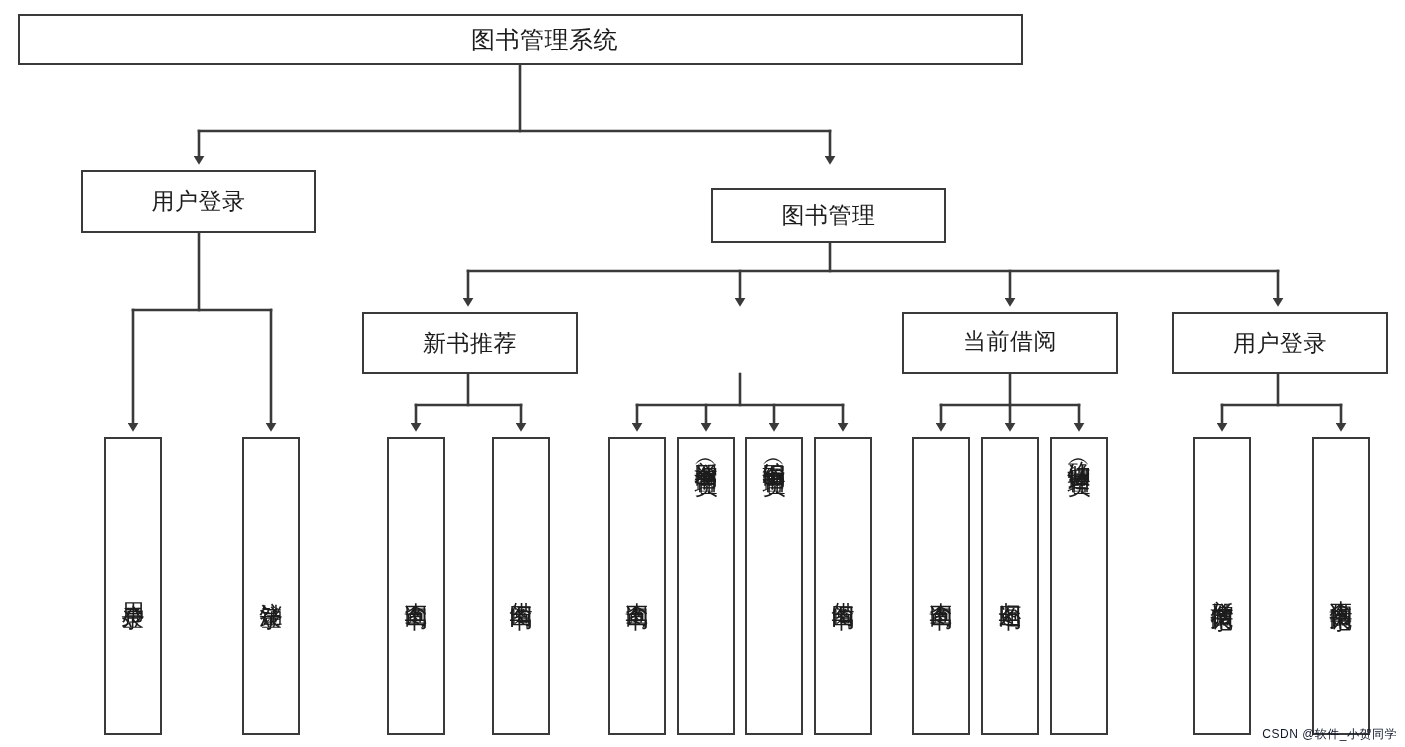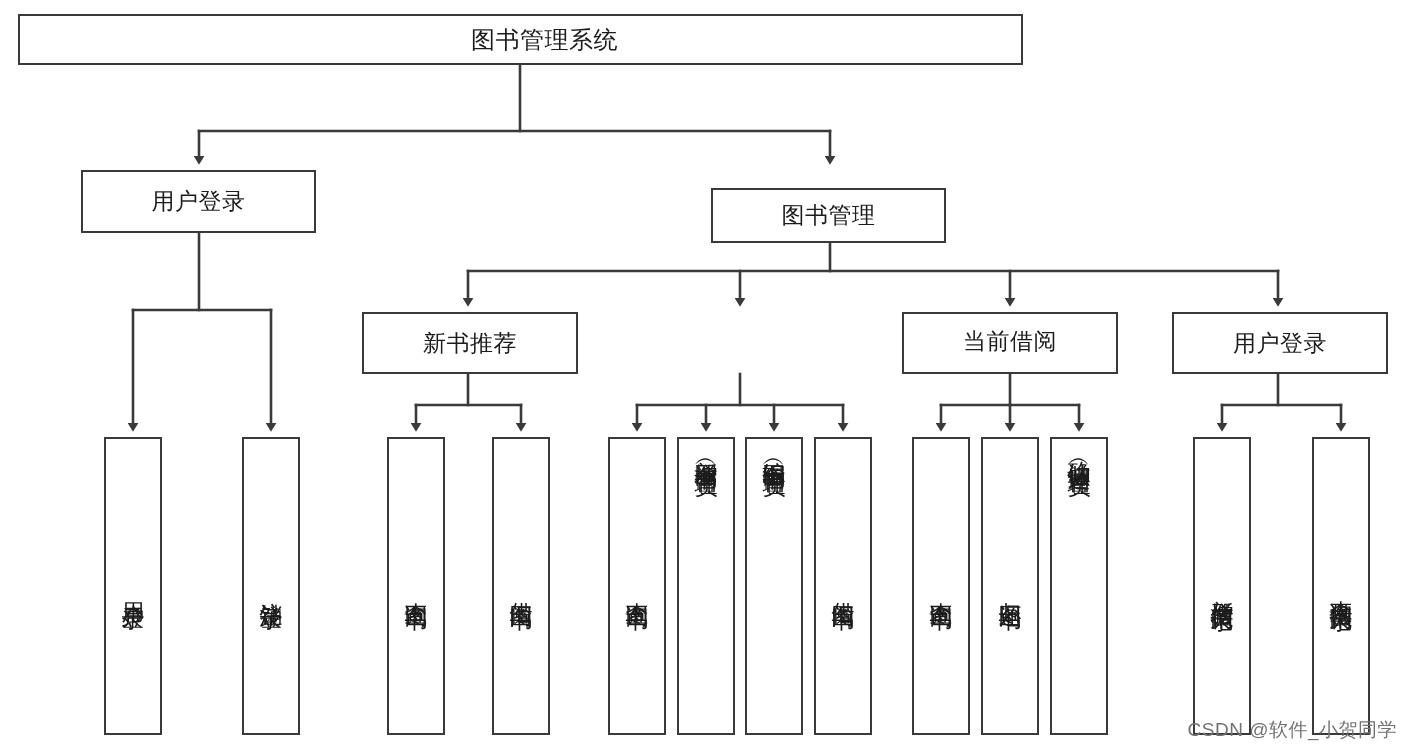--- a/index.html
+++ b/index.html
@@ -60,22 +60,22 @@
     height: auto;
     max-height: 100%;
   }
   .node.leaf.centered {
     align-items: center;
   }
   #watermark {
     position: absolute;
     right: 8px;
     bottom: 4px;
-    font-size: 19px;
-    color: #737373;
+    font-size: 12px;
+    color: #0f172a;
     letter-spacing: 0.5px;
     z-index: 5;
     white-space: nowrap;
     font-family: "Liberation Sans", "DejaVu Sans", sans-serif;
   }
 </style>
 </head>
 <body>
 
 <div id="canvas">

